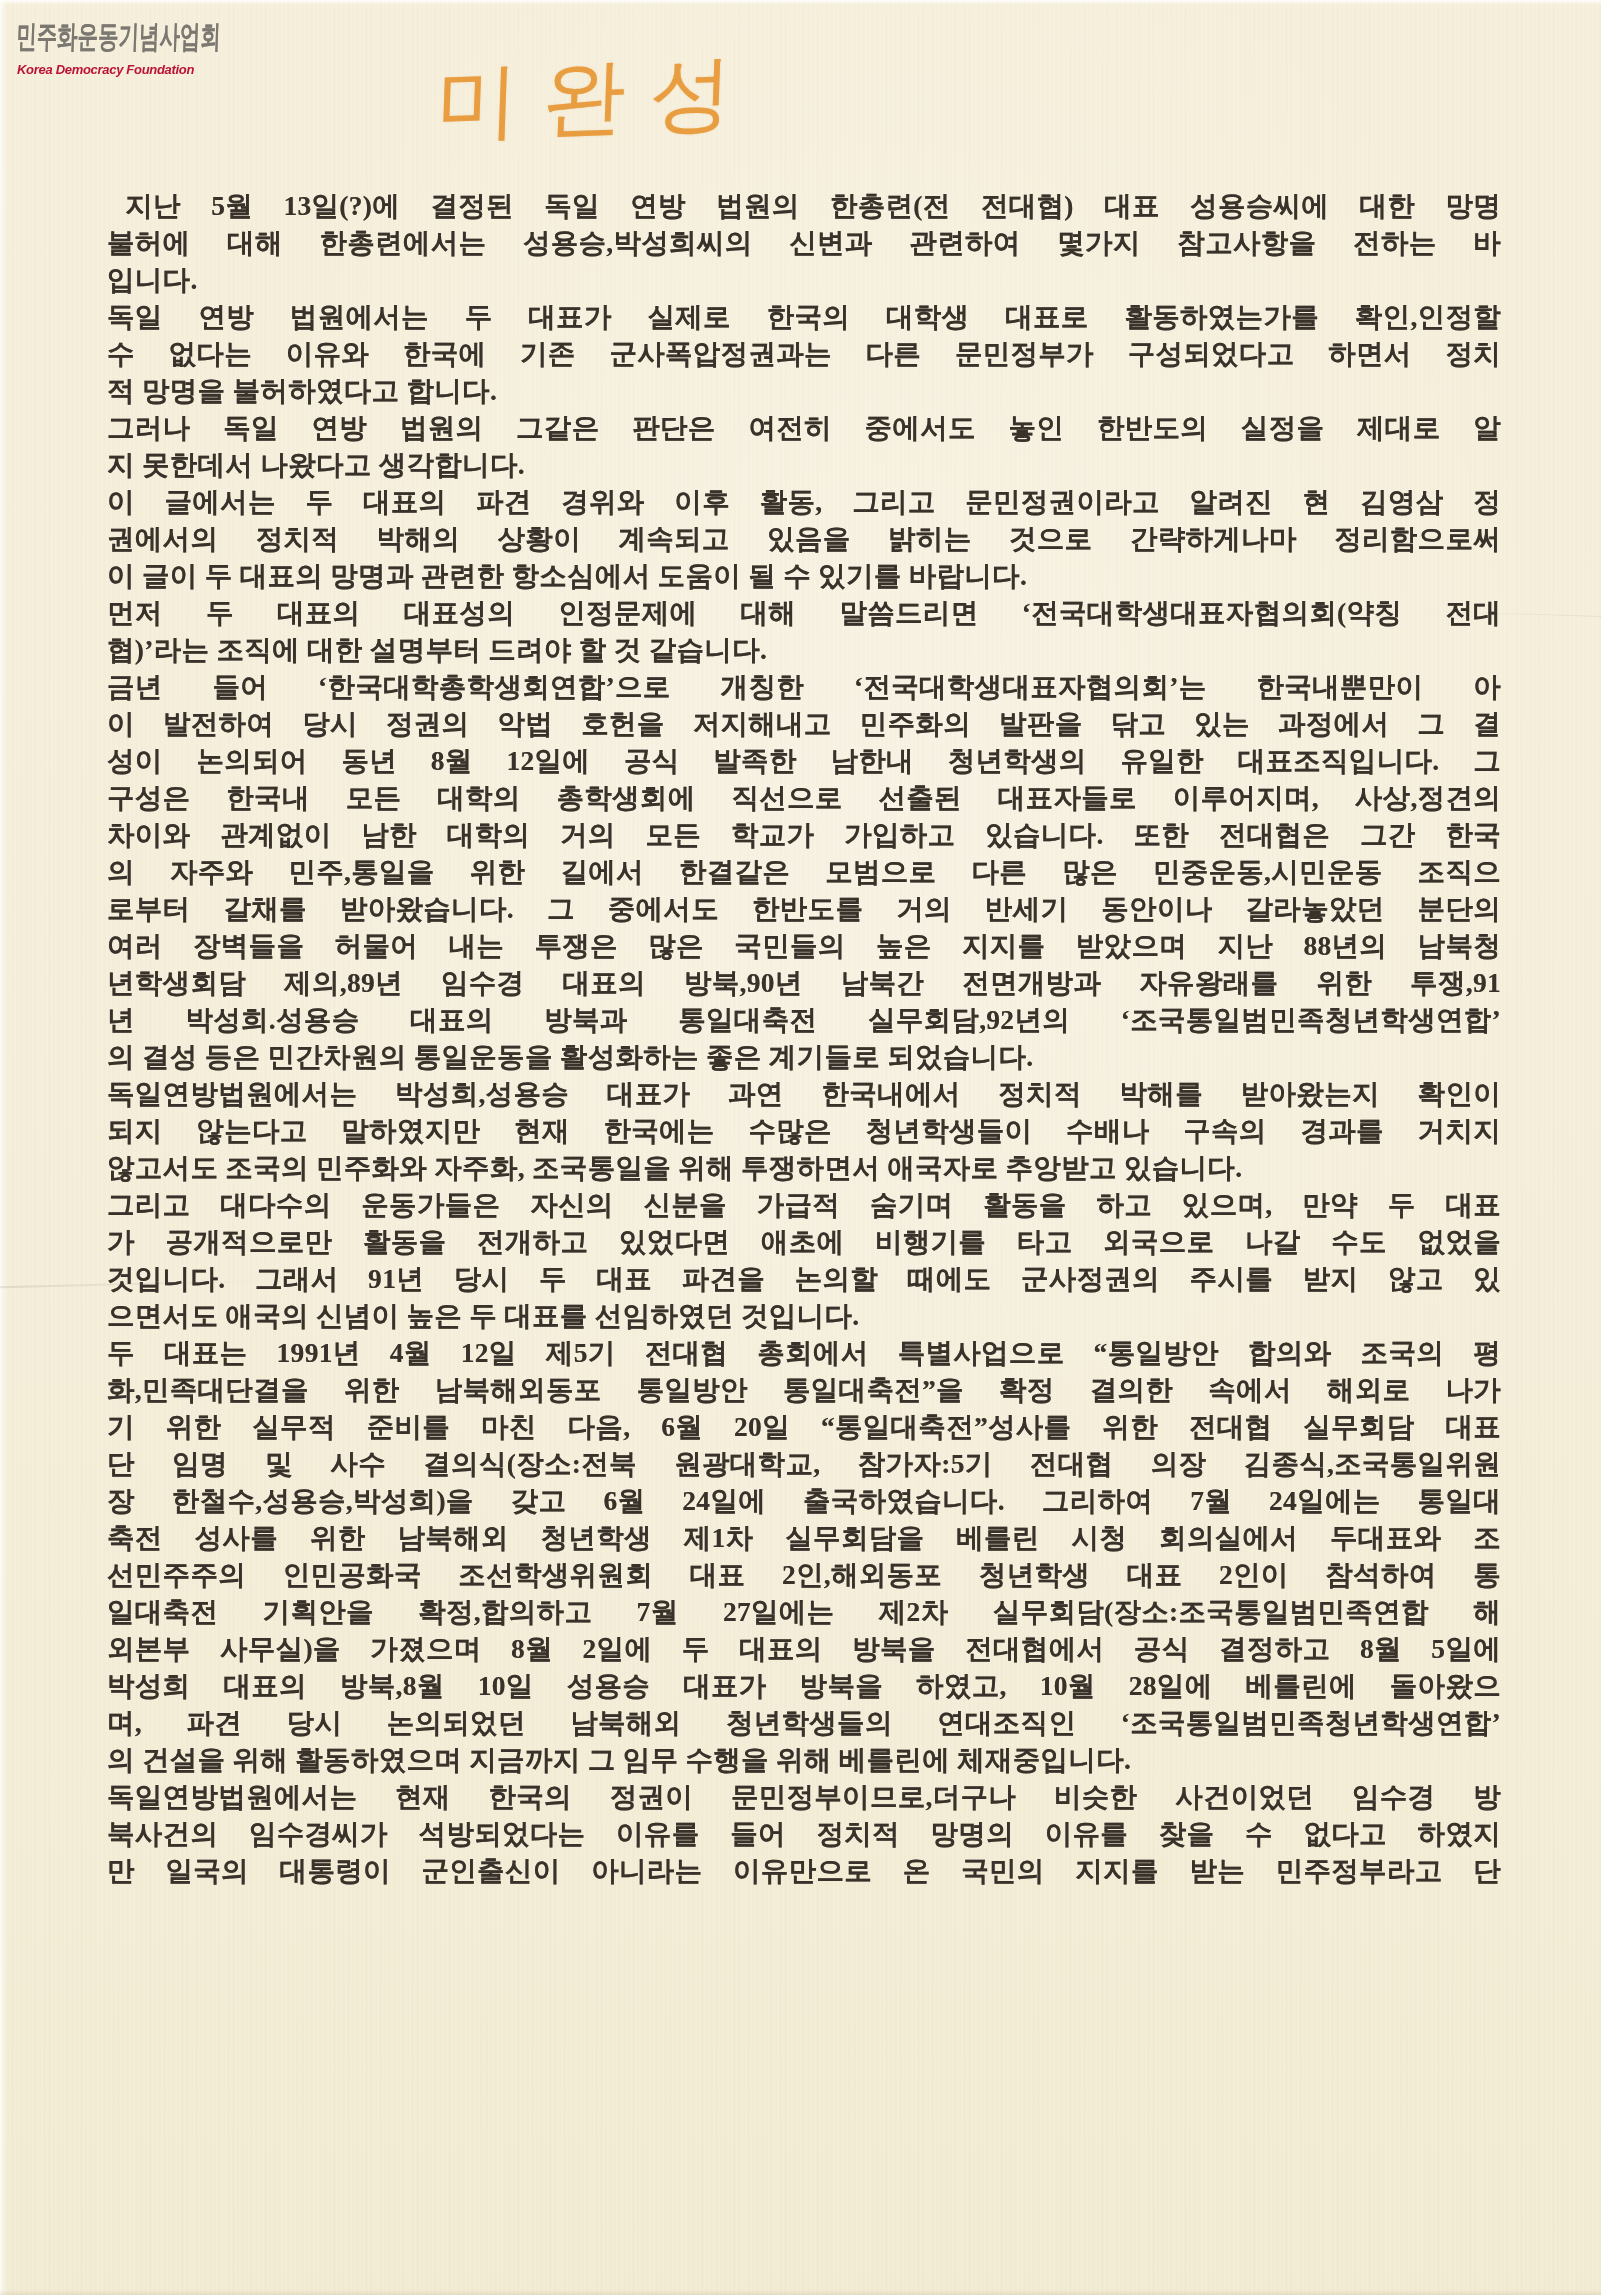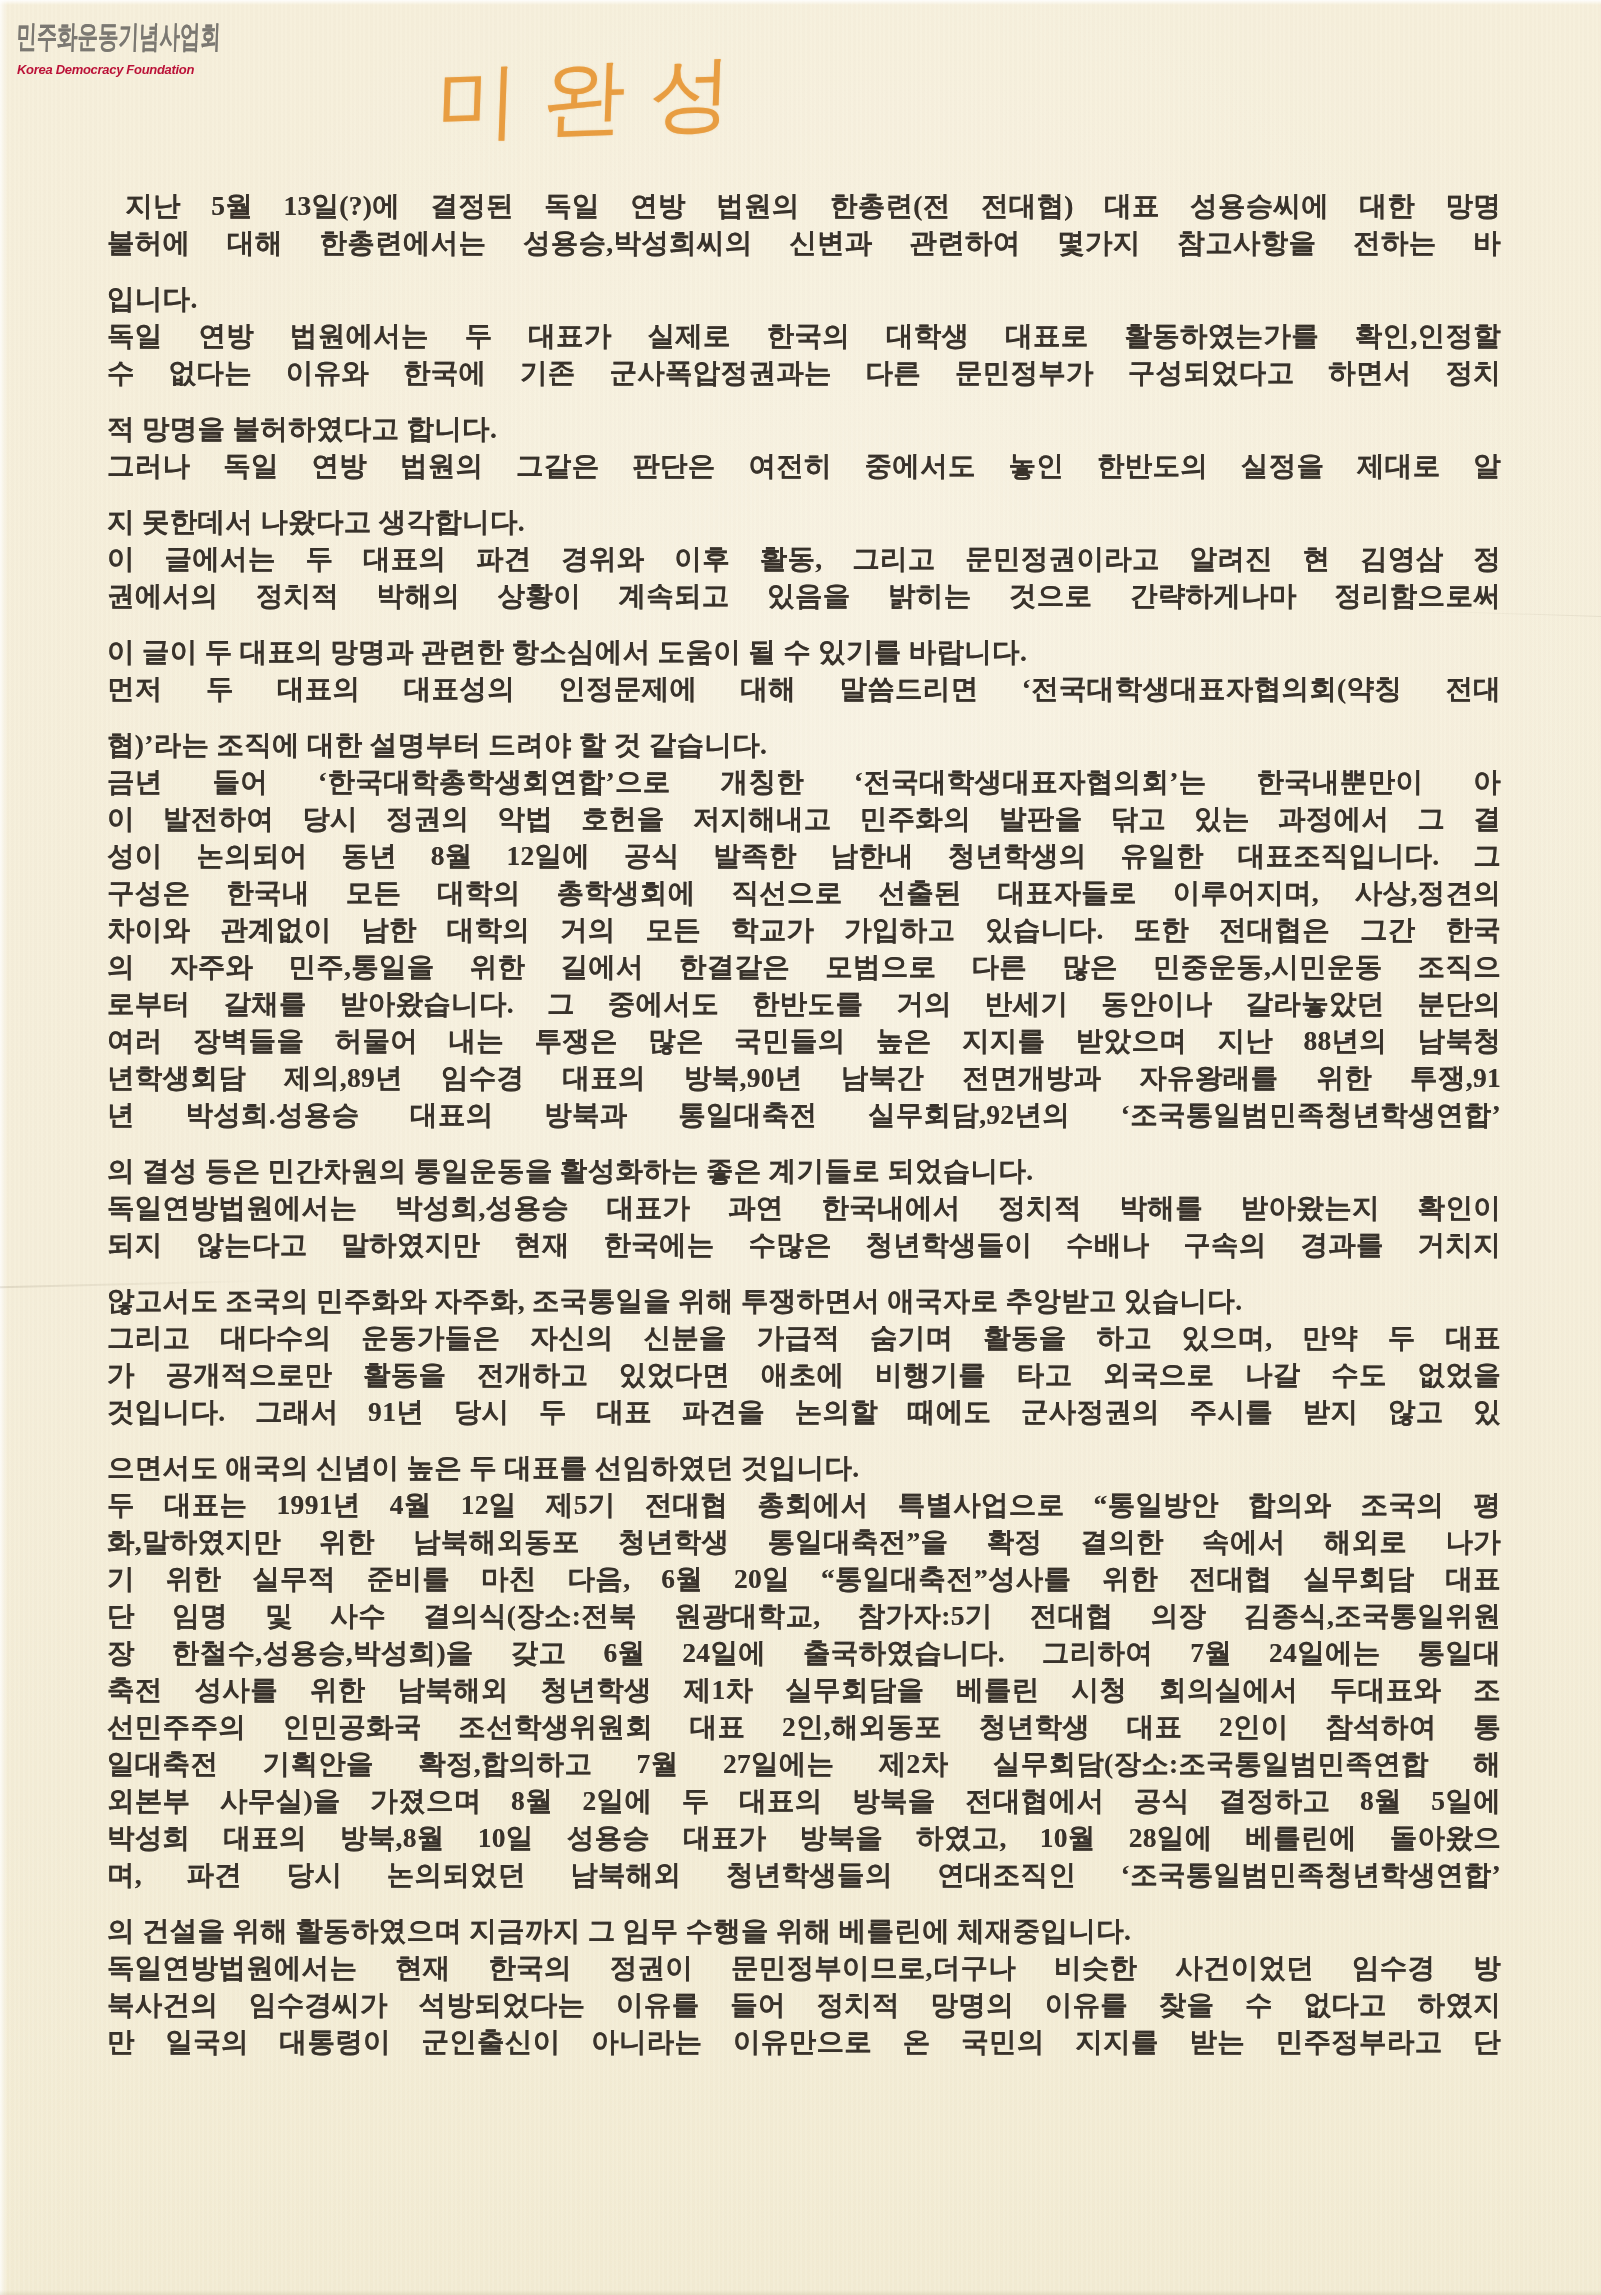--- a/index.html
+++ b/index.html
@@ -83,21 +83,20 @@
     text-shadow: 0 0 0.5px rgba(52,46,38,0.55);
   }
   .line {
     height: 37px;
     text-align: justify;
     text-align-last: justify;
     font-weight: bold;
   }
   .line.pe {
     text-align-last: left;
-    margin-top: 19px;
   }
   .line.first {
     text-indent: 18.3px;
   }
 
   .crease1 {
     position: absolute;
     left: 0; top: 1283px;
     width: 275px; height: 2px;
     background: linear-gradient(90deg, rgba(120,108,82,0.16), rgba(120,108,82,0));
@@ -154,21 +153,21 @@
       <div class="line">년 박성희.성용승 대표의 방북과 통일대축전 실무회담,92년의 ‘조국통일범민족청년학생연합’</div>
       <div class="line pe">의 결성 등은 민간차원의 통일운동을 활성화하는 좋은 계기들로 되었습니다.</div>
       <div class="line">독일연방법원에서는 박성희,성용승 대표가 과연 한국내에서 정치적 박해를 받아왔는지 확인이</div>
       <div class="line">되지 않는다고 말하였지만 현재 한국에는 수많은 청년학생들이 수배나 구속의 경과를 거치지</div>
       <div class="line pe">않고서도 조국의 민주화와 자주화, 조국통일을 위해 투쟁하면서 애국자로 추앙받고 있습니다.</div>
       <div class="line">그리고 대다수의 운동가들은 자신의 신분을 가급적 숨기며 활동을 하고 있으며, 만약 두 대표</div>
       <div class="line">가 공개적으로만 활동을 전개하고 있었다면 애초에 비행기를 타고 외국으로 나갈 수도 없었을</div>
       <div class="line">것입니다. 그래서 91년 당시 두 대표 파견을 논의할 때에도 군사정권의 주시를 받지 않고 있</div>
       <div class="line pe">으면서도 애국의 신념이 높은 두 대표를 선임하였던 것입니다.</div>
       <div class="line">두 대표는 1991년 4월 12일 제5기 전대협 총회에서 특별사업으로 “통일방안 합의와 조국의 평</div>
-      <div class="line">화,말하였지만 위한 남북해외동포 청년학생 통일대축전”을 확정 결의한 속에서 해외로 나가</div>
+      <div class="line">화,민족대단결을 위한 남북해외동포 통일방안 통일대축전”을 확정 결의한 속에서 해외로 나가</div>
       <div class="line">기 위한 실무적 준비를 마친 다음, 6월 20일 “통일대축전”성사를 위한 전대협 실무회담 대표</div>
       <div class="line">단 임명 및 사수 결의식(장소:전북 원광대학교, 참가자:5기 전대협 의장 김종식,조국통일위원</div>
       <div class="line">장 한철수,성용승,박성희)을 갖고 6월 24일에 출국하였습니다. 그리하여 7월 24일에는 통일대</div>
       <div class="line">축전 성사를 위한 남북해외 청년학생 제1차 실무회담을 베를린 시청 회의실에서 두대표와 조</div>
       <div class="line">선민주주의 인민공화국 조선학생위원회 대표 2인,해외동포 청년학생 대표 2인이 참석하여 통</div>
       <div class="line">일대축전 기획안을 확정,합의하고 7월 27일에는 제2차 실무회담(장소:조국통일범민족연합 해</div>
       <div class="line">외본부 사무실)을 가졌으며 8월 2일에 두 대표의 방북을 전대협에서 공식 결정하고 8월 5일에</div>
       <div class="line">박성희 대표의 방북,8월 10일 성용승 대표가 방북을 하였고, 10월 28일에 베를린에 돌아왔으</div>
       <div class="line">며, 파견 당시 논의되었던 남북해외 청년학생들의 연대조직인 ‘조국통일범민족청년학생연합’</div>
       <div class="line pe">의 건설을 위해 활동하였으며 지금까지 그 임무 수행을 위해 베를린에 체재중입니다.</div>

